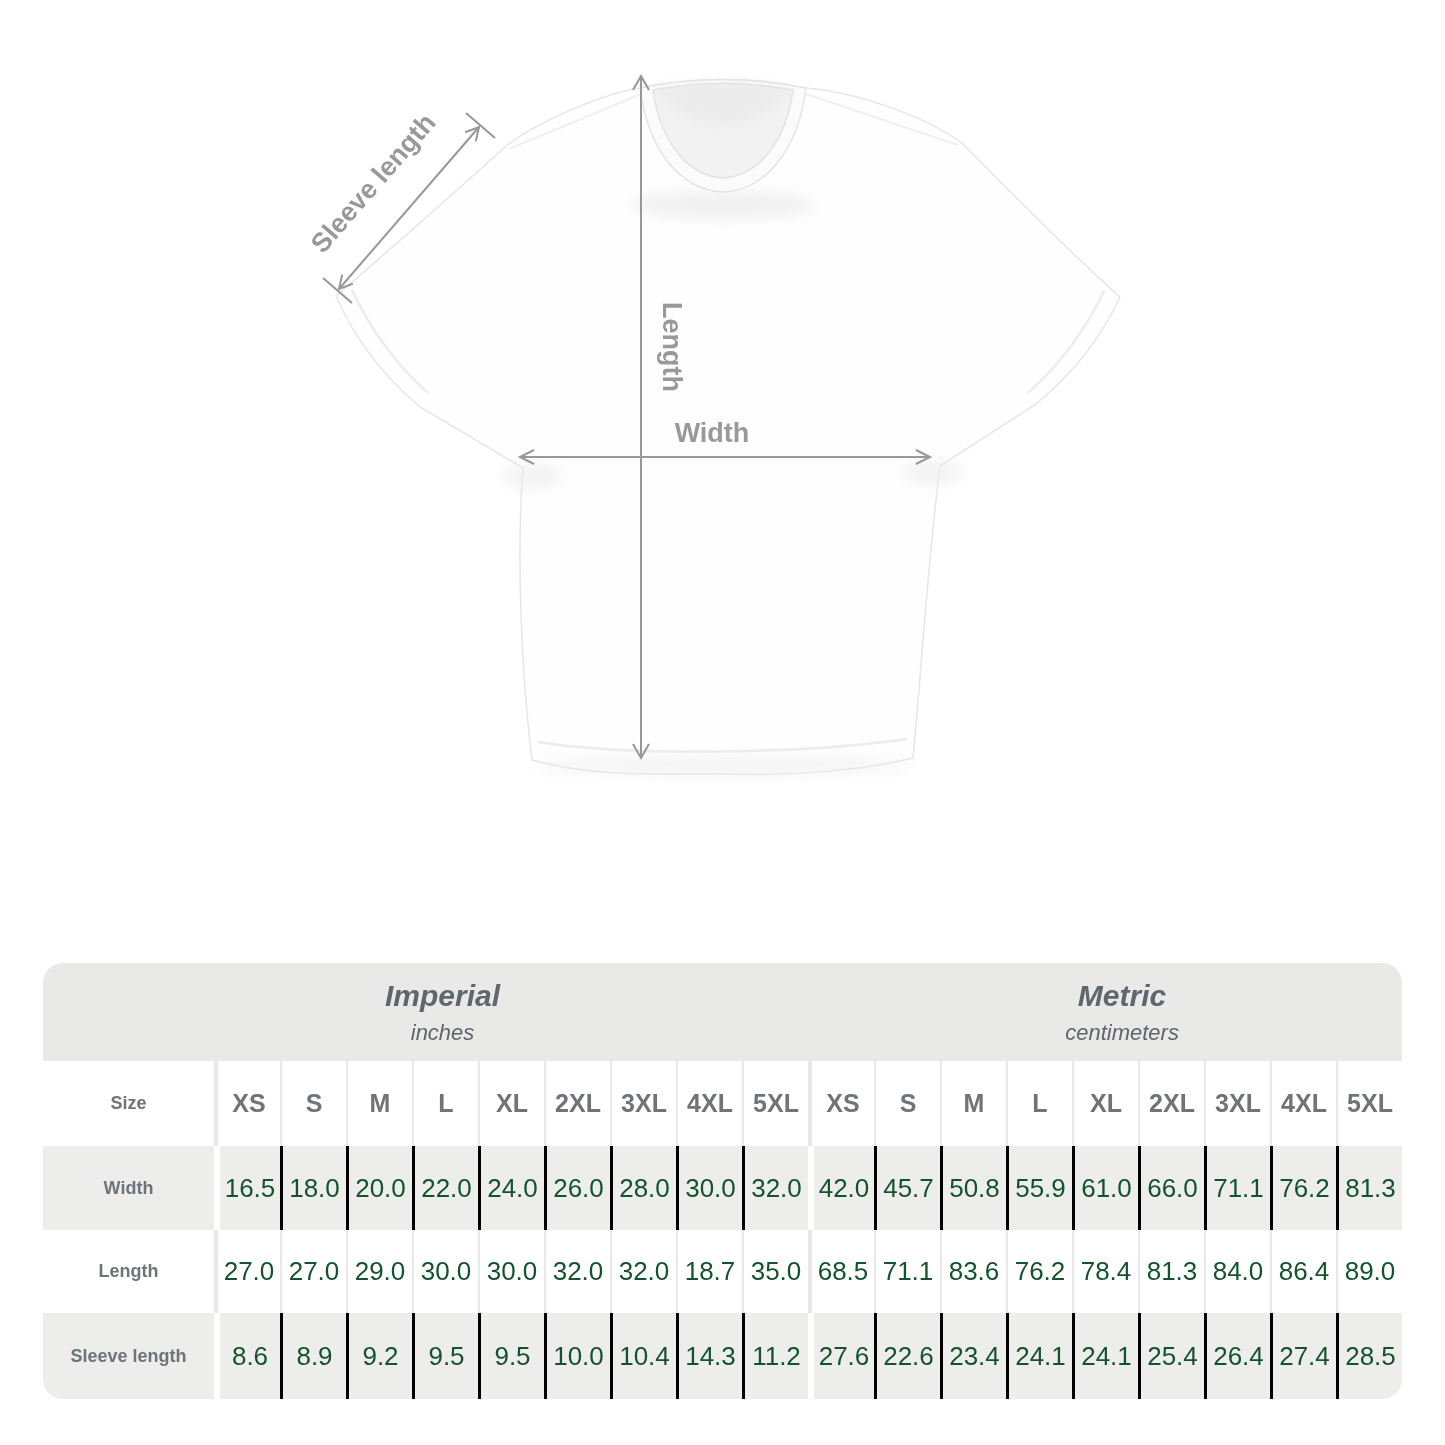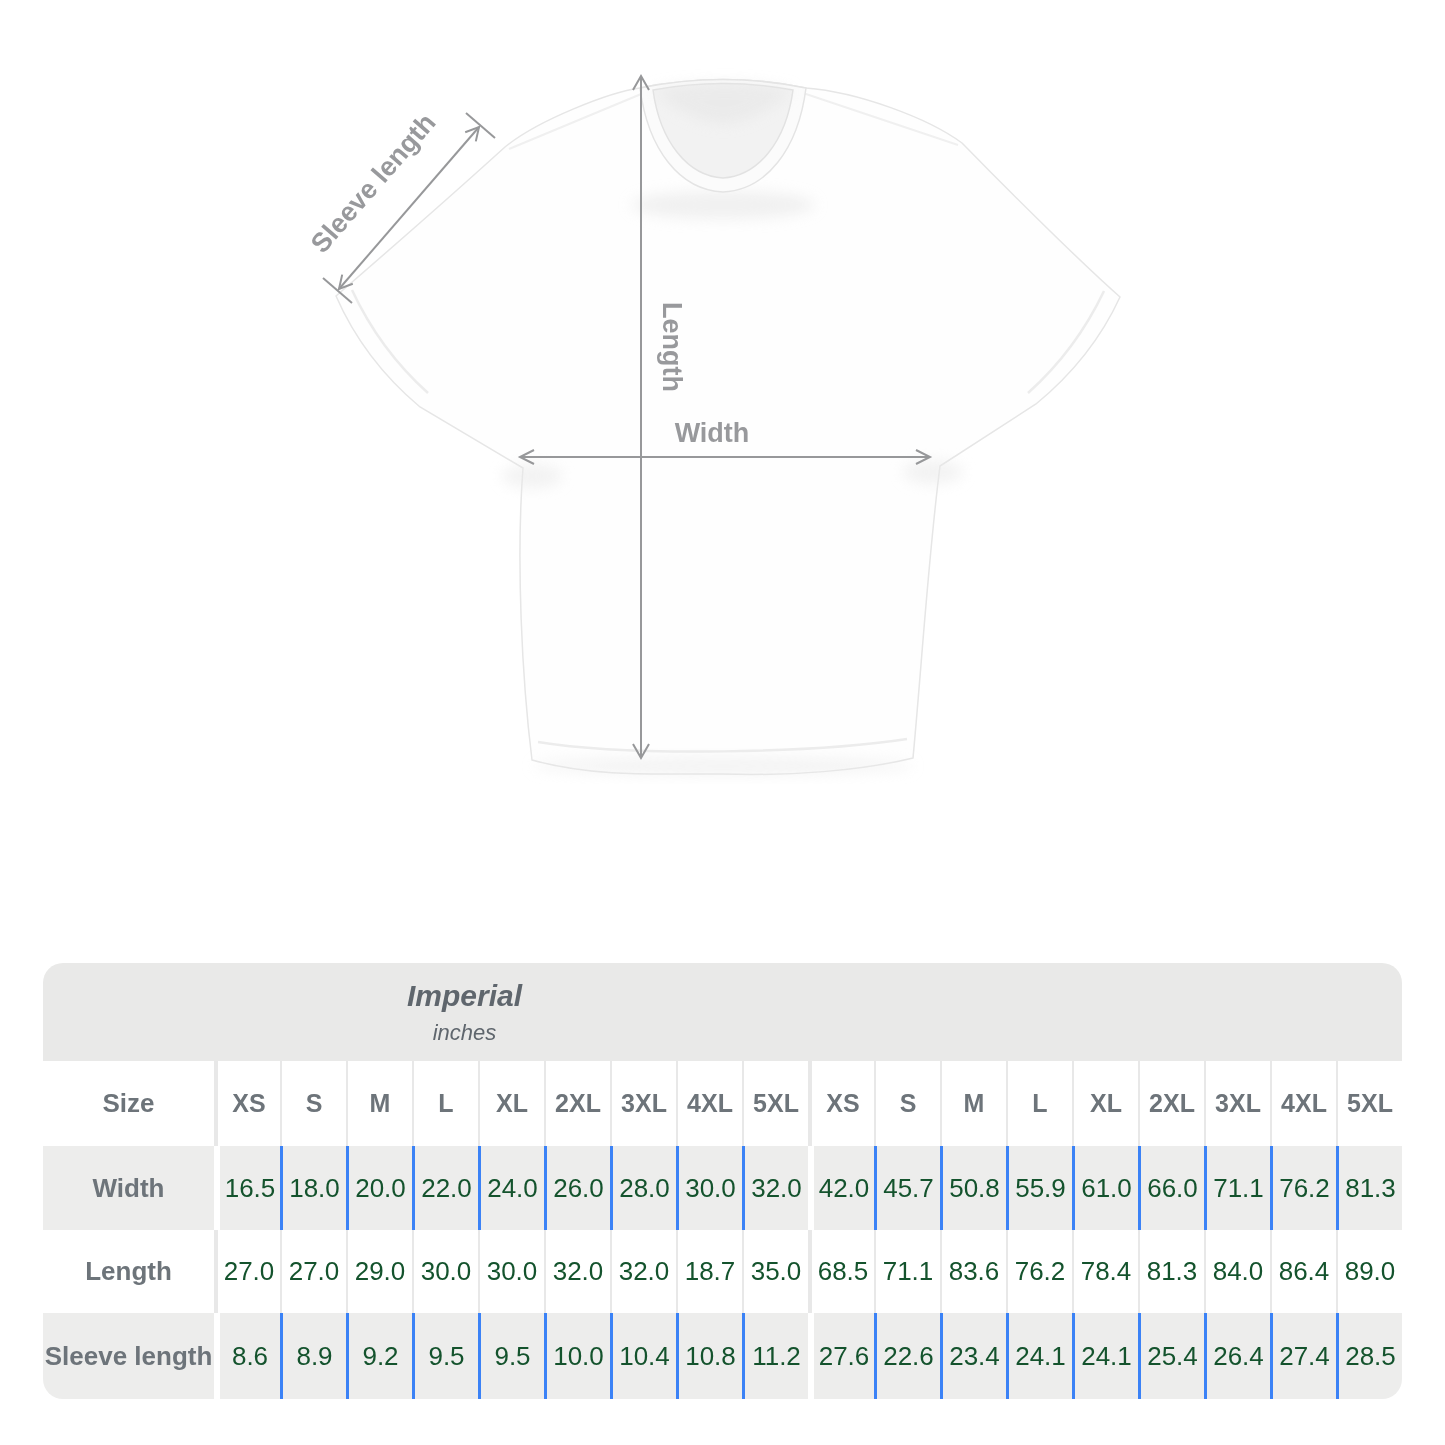--- a/index.html
+++ b/index.html
@@ -16,25 +16,25 @@
   .band-half .g-name{font-size:30px;font-weight:bold;font-style:italic;}
   .band-half .g-unit{font-size:22px;font-style:italic;text-align:center;}
   .imp{width:765px;}
   .met{width:594px;}
   .tgrid{display:grid;grid-template-columns:171px repeat(18,66px);
          grid-template-rows:85px 84px 83px 86px;
          border-radius:0 0 20px 20px;overflow:hidden;}
   .cell{display:flex;align-items:center;justify-content:center;white-space:nowrap;}
   .rw{background:#ffffff;}
   .rg{background:#ededec;}
-  .lab{font-weight:bold;color:#6d747a;font-size:26px;}
+  .lab{font-weight:bold;color:#6d747a;font-size:18px;}
   .szc{font-weight:bold;color:#6d747a;font-size:25px;}
   .val{color:#14532d;font-size:26px;}
   .sep-w{border-left:2px solid #e8e8e8;}
-  .sep-g{border-left:3px solid #3b82f6;}
+  .sep-g{border-left:3px solid #000000;}
   .sepw-w{border-left:4px solid #e8e8e8;text-align:right;}
   .sepw-g{border-left:6px solid #ffffff;}
 </style>
 </head>
 <body>
 
 <div class="page">
 
   <svg class="figure" width="1445" height="835" viewBox="0 0 1445 835">
     <defs>
@@ -102,20 +102,24 @@
     </g>
   </svg>
 
 
   <div class="size-table">
     <div class="band">
       <div class="band-half imp">
         <div class="g-name">Imperial</div>
         <div class="g-unit">inches</div>
       </div>
+      <div class="band-half met">
+        <div class="g-name">Metric</div>
+        <div class="g-unit">centimeters</div>
+      </div>
     </div>
     <div class="tgrid">
         <div class="cell lab rw">Size</div>
         <div class="cell szc rw sepw-w">XS</div>
         <div class="cell szc rw sep-w">S</div>
         <div class="cell szc rw sep-w">M</div>
         <div class="cell szc rw sep-w">L</div>
         <div class="cell szc rw sep-w">XL</div>
         <div class="cell szc rw sep-w">2XL</div>
         <div class="cell szc rw sep-w">3XL</div>
@@ -169,21 +173,21 @@
         <div class="cell val rw sep-w">86.4</div>
         <div class="cell val rw sep-w">89.0</div>
         <div class="cell lab rg">Sleeve length</div>
         <div class="cell val rg sepw-g">8.6</div>
         <div class="cell val rg sep-g">8.9</div>
         <div class="cell val rg sep-g">9.2</div>
         <div class="cell val rg sep-g">9.5</div>
         <div class="cell val rg sep-g">9.5</div>
         <div class="cell val rg sep-g">10.0</div>
         <div class="cell val rg sep-g">10.4</div>
-        <div class="cell val rg sep-g">10.8</div>
+        <div class="cell val rg sep-g">14.3</div>
         <div class="cell val rg sep-g">11.2</div>
         <div class="cell val rg sepw-g">27.6</div>
         <div class="cell val rg sep-g">22.6</div>
         <div class="cell val rg sep-g">23.4</div>
         <div class="cell val rg sep-g">24.1</div>
         <div class="cell val rg sep-g">24.1</div>
         <div class="cell val rg sep-g">25.4</div>
         <div class="cell val rg sep-g">26.4</div>
         <div class="cell val rg sep-g">27.4</div>
         <div class="cell val rg sep-g">28.5</div>

